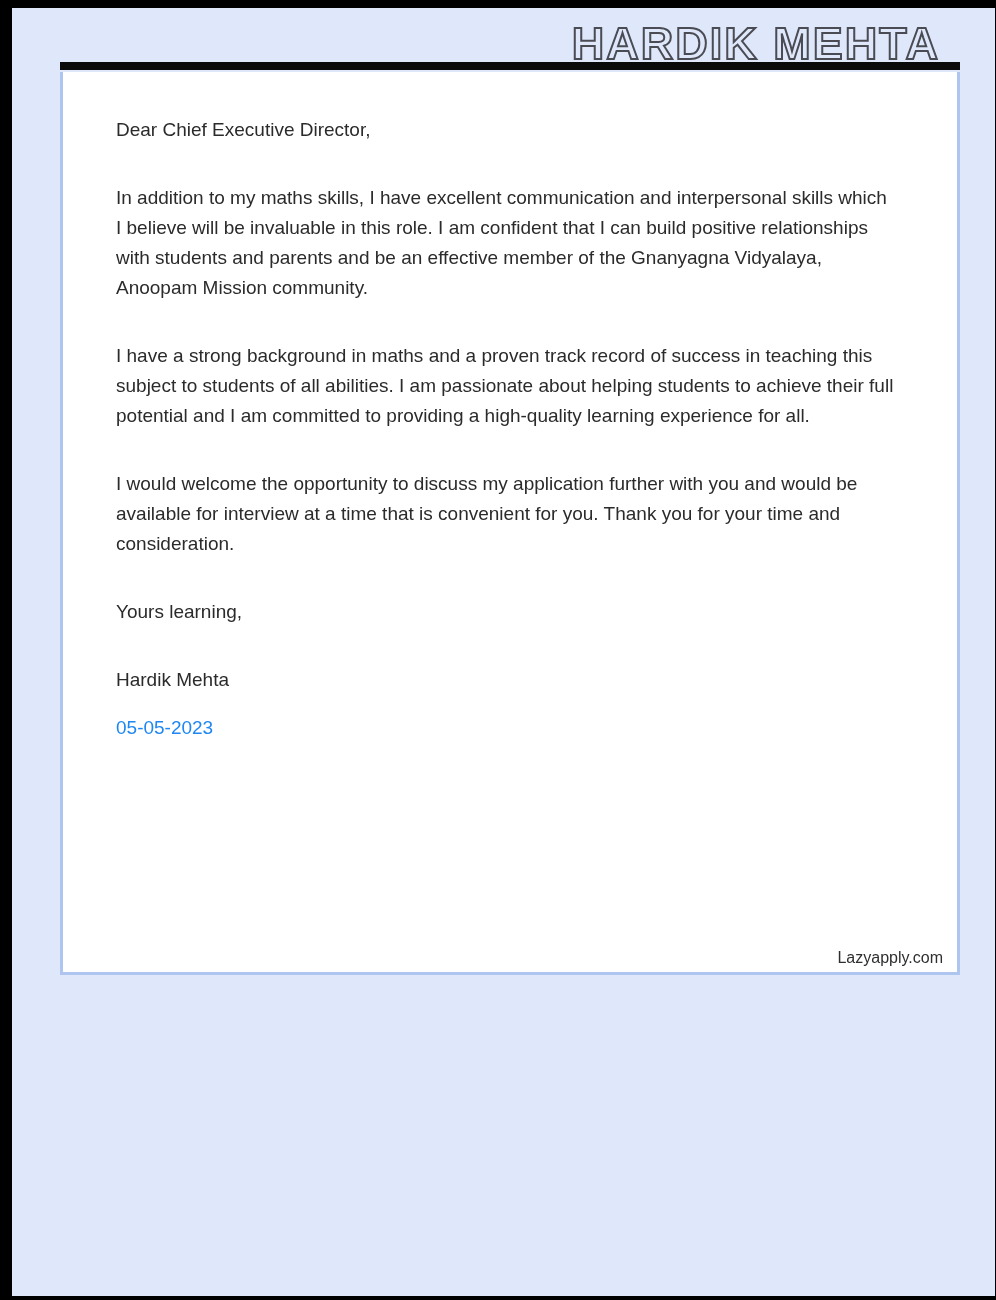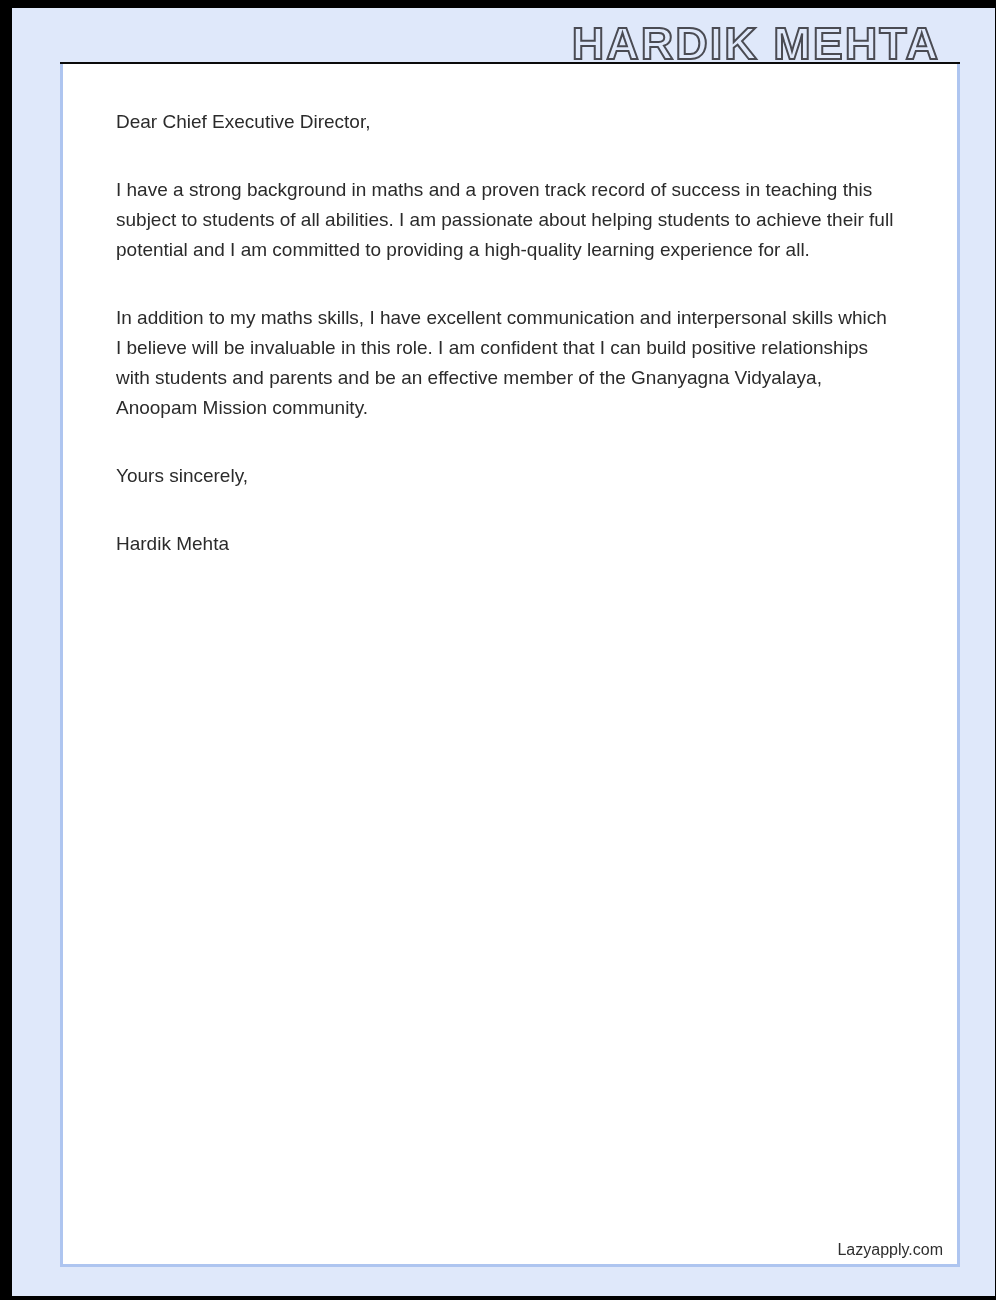--- a/index.html
+++ b/index.html
@@ -33,23 +33,23 @@
     position: absolute;
     left: 48px;
     top: 54px;
     width: 900px;
     height: 6px;
     background: #0a0a0a;
   }
   .document {
     position: absolute;
     left: 48px;
-    top: 56px;
+    top: 64px;
     width: 900px;
-    height: 1203px;
+    height: 903px;
     background: #ffffff;
     border: 3px solid #aec5f0;
     border-top: none;
     padding: 39px 56px 0 49px;
   }
   .letter-text {
     font-size: 19px;
     line-height: 30px;
     color: #2b2b2b;
   }
@@ -78,26 +78,28 @@
 
   <div class="header-name">HARDIK MEHTA</div>
 
   <div class="top-rule"></div>
 
   <div class="document">
 
     <p class="letter-text salutation">Dear Chief Executive Director,</p>
 
 
+    <p class="letter-text para">In addition to my maths skills, I have excellent communication and interpersonal skills which I believe will be invaluable in this role. I am confident that I can build positive relationships with students and parents and be an effective member of the Gnanyagna Vidyalaya, Anoopam Mission community.</p>
+
     <p class="letter-text para">I have a strong background in maths and a proven track record of success in teaching this subject to students of all abilities. I am passionate about helping students to achieve their full potential and I am committed to providing a high-quality learning experience for all.</p>
 
-    <p class="letter-text para">In addition to my maths skills, I have excellent communication and interpersonal skills which I believe will be invaluable in this role. I am confident that I can build positive relationships with students and parents and be an effective member of the Gnanyagna Vidyalaya, Anoopam Mission community.</p>
+    <p class="letter-text para">I would welcome the opportunity to discuss my application further with you and would be available for interview at a time that is convenient for you. Thank you for your time and consideration.</p>
 
-
-    <p class="letter-text closing">Yours sincerely,</p>
+    <p class="letter-text closing">Yours learning,</p>
 
     <p class="letter-text signature">Hardik Mehta</p>
 
+    <p class="date">05-05-2023</p>
 
     <div class="branding">Lazyapply.com</div>
 
   </div>
 </div>
 
 </body></html>

